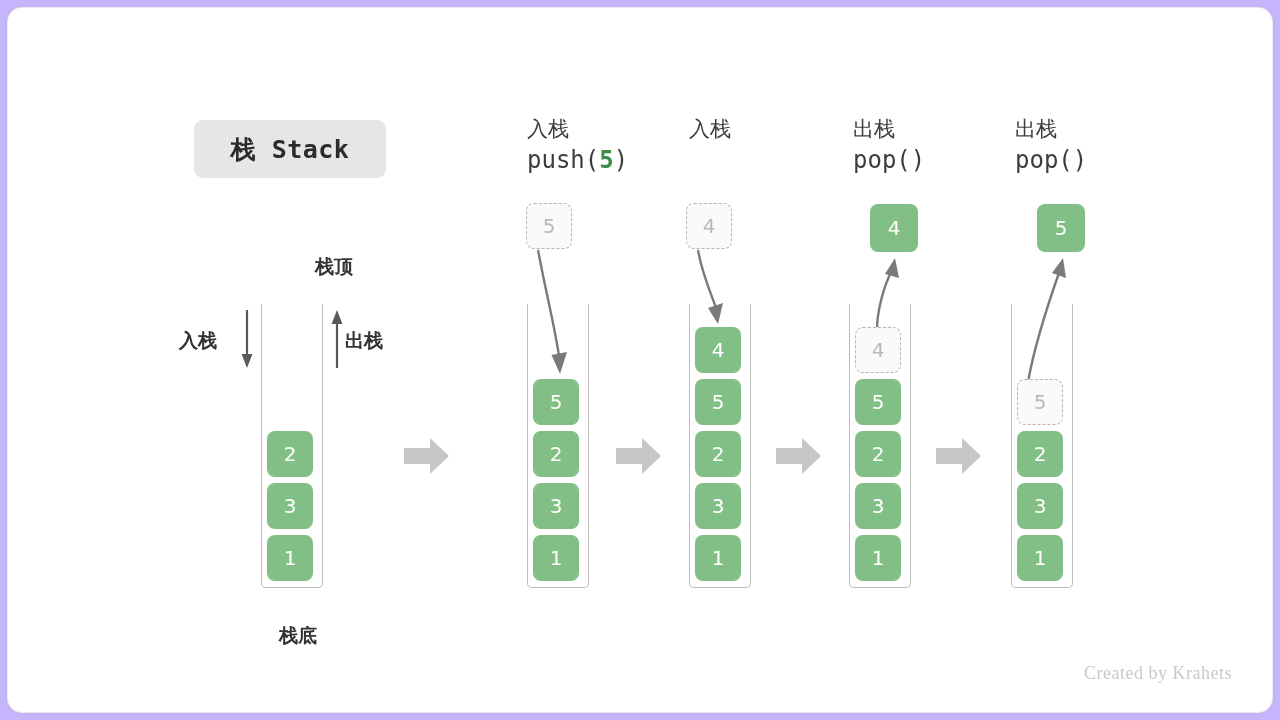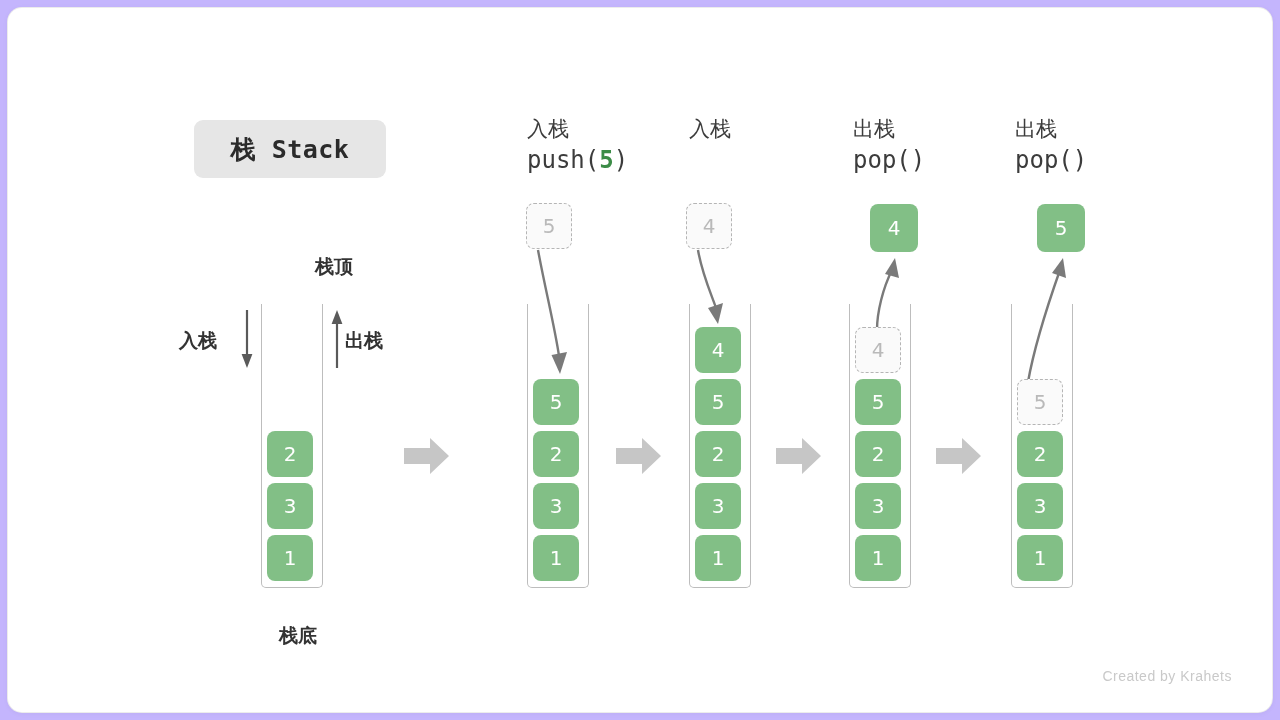--- a/index.html
+++ b/index.html
@@ -138,22 +138,22 @@
     position: absolute;
     overflow: visible;
     pointer-events: none;
   }
 
   
   .credit {
     position: absolute;
     right: 40px;
     bottom: 28px;
-    font-family: Liberation Sans, sans-serif;
-    font-size: 14px;
+    font-family: Liberation Serif, serif;
+    font-size: 18px;
     color: #c9c9c9;
     letter-spacing: 0.5px;
     white-space: nowrap;
   }
 </style>
 </head>
 <body>
 
 <div id="canvas">
   <div class="card">

